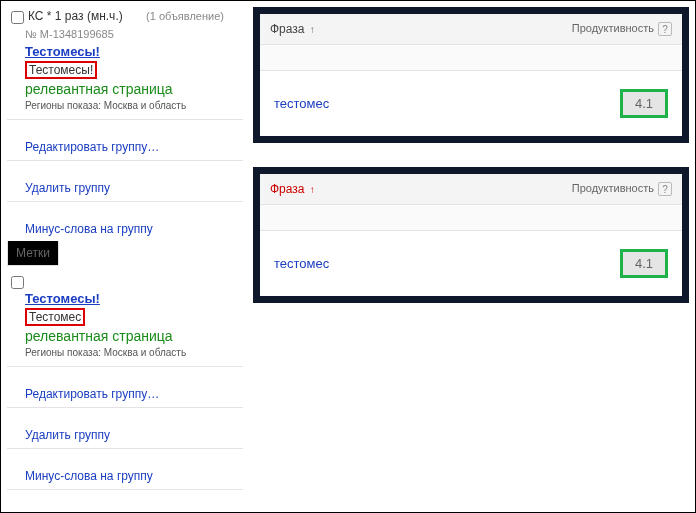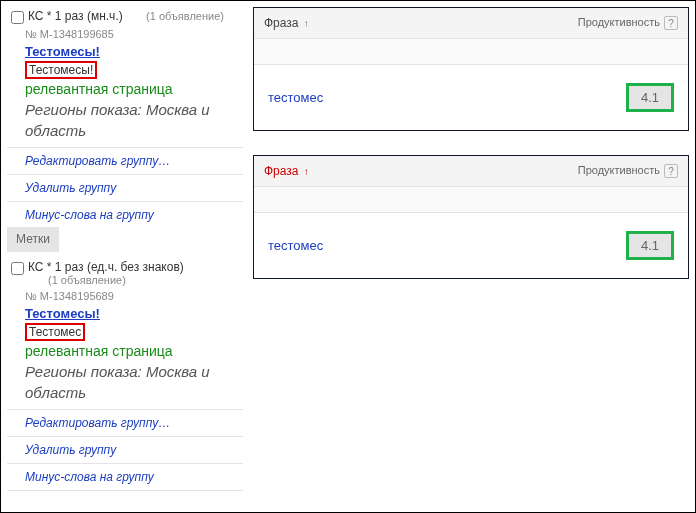--- a/index.html
+++ b/index.html
@@ -27,33 +27,33 @@
   .ad-title {
     color: #1a3dc1; font-weight: bold; font-size: 13px;
     text-decoration: underline; padding: 0 4px 2px 18px;
     cursor: pointer; display: block;
   }
   .highlight-box {
     border: 2px solid #d00; padding: 0 2px; margin: 0 0 2px 18px;
     display: inline-block; font-size: 12px; color: #333; background: #fff;
   }
   .relevant { color: #1a8b1a; font-size: 14px; padding: 0 4px 2px 18px; }
-  .regions { color: #555; font-size: 15px; padding: 0 4px 6px 18px; line-height: 1.4; font-style: italic; }
+  .regions { color: #555; font-size: 10px; padding: 0 4px 6px 18px; line-height: 1.4; }
   .action-row {
-    border-top: 1px solid #e3e3e3; padding: 6px 4px 6px 18px; font-style: italic;
+    border-top: 1px solid #e3e3e3; padding: 20px 4px 6px 18px;
   }
   .action-row:last-child { border-bottom: 1px solid #e3e3e3; }
   .action-link { color: #1a3dc1; font-size: 12px; cursor: pointer; }
   .tags-row {
     border: 1px solid #e3e3e3; border-top: none; padding: 5px 8px;
-    background: #e5e5e5; color: #666; font-size: 12px; cursor: pointer;
+    background: #000000; color: #666; font-size: 12px; cursor: pointer;
     display: inline-block; margin-top: -1px;
   }
 
-  .phrase-table { width: 100%; border: 1px solid #0f172a; margin-bottom: 24px; }
+  .phrase-table { width: 100%; border: 7px solid #0f172a; margin-bottom: 24px; }
   .ph-head {
     display: flex; justify-content: space-between; align-items: center;
     background: #f4f4f4; padding: 8px 10px; border-bottom: 1px solid #e3e3e3;
     font-size: 12px;
   }
   .ph-head-red .ph-label, .ph-head-red .ph-arrow { color: #c00; }
   .ph-label { font-weight: normal; color: #444; }
   .ph-arrow { font-size: 10px; margin-left: 2px; color: #666; }
   .ph-right { display: flex; align-items: flex-start; color: #666; font-size: 11px; }
   .help-q {
@@ -95,26 +95,21 @@
       <div class="regions">Регионы показа: Москва и область</div>
       <div class="action-row"><span class="action-link">Редактировать группу…</span></div>
       <div class="action-row"><span class="action-link">Удалить группу</span></div>
       <div class="action-row"><span class="action-link">Минус-слова на группу</span></div>
       <div class="tags-row">Метки</div>
     </div>
 
     <div class="group-block">
       <div class="group-header">
         <input type="checkbox" style="">
-        <div>
-          <span class="group-title">КС * 1 раз (ед.ч. без знаков)</span>
-          <div class="group-count" style="display:block;">(1 объявление)</div>
-        </div>
       </div>
-      <div class="group-id">№ M-1348195689</div>
       <a class="ad-title">Тестомесы!</a>
       <div>
         <span class="highlight-box">Тестомес</span>
       </div>
       <div class="relevant">релевантная страница</div>
       <div class="regions">Регионы показа: Москва и область</div>
       <div class="action-row"><span class="action-link">Редактировать группу…</span></div>
       <div class="action-row"><span class="action-link">Удалить группу</span></div>
       <div class="action-row"><span class="action-link">Минус-слова на группу</span></div>
     </div>

